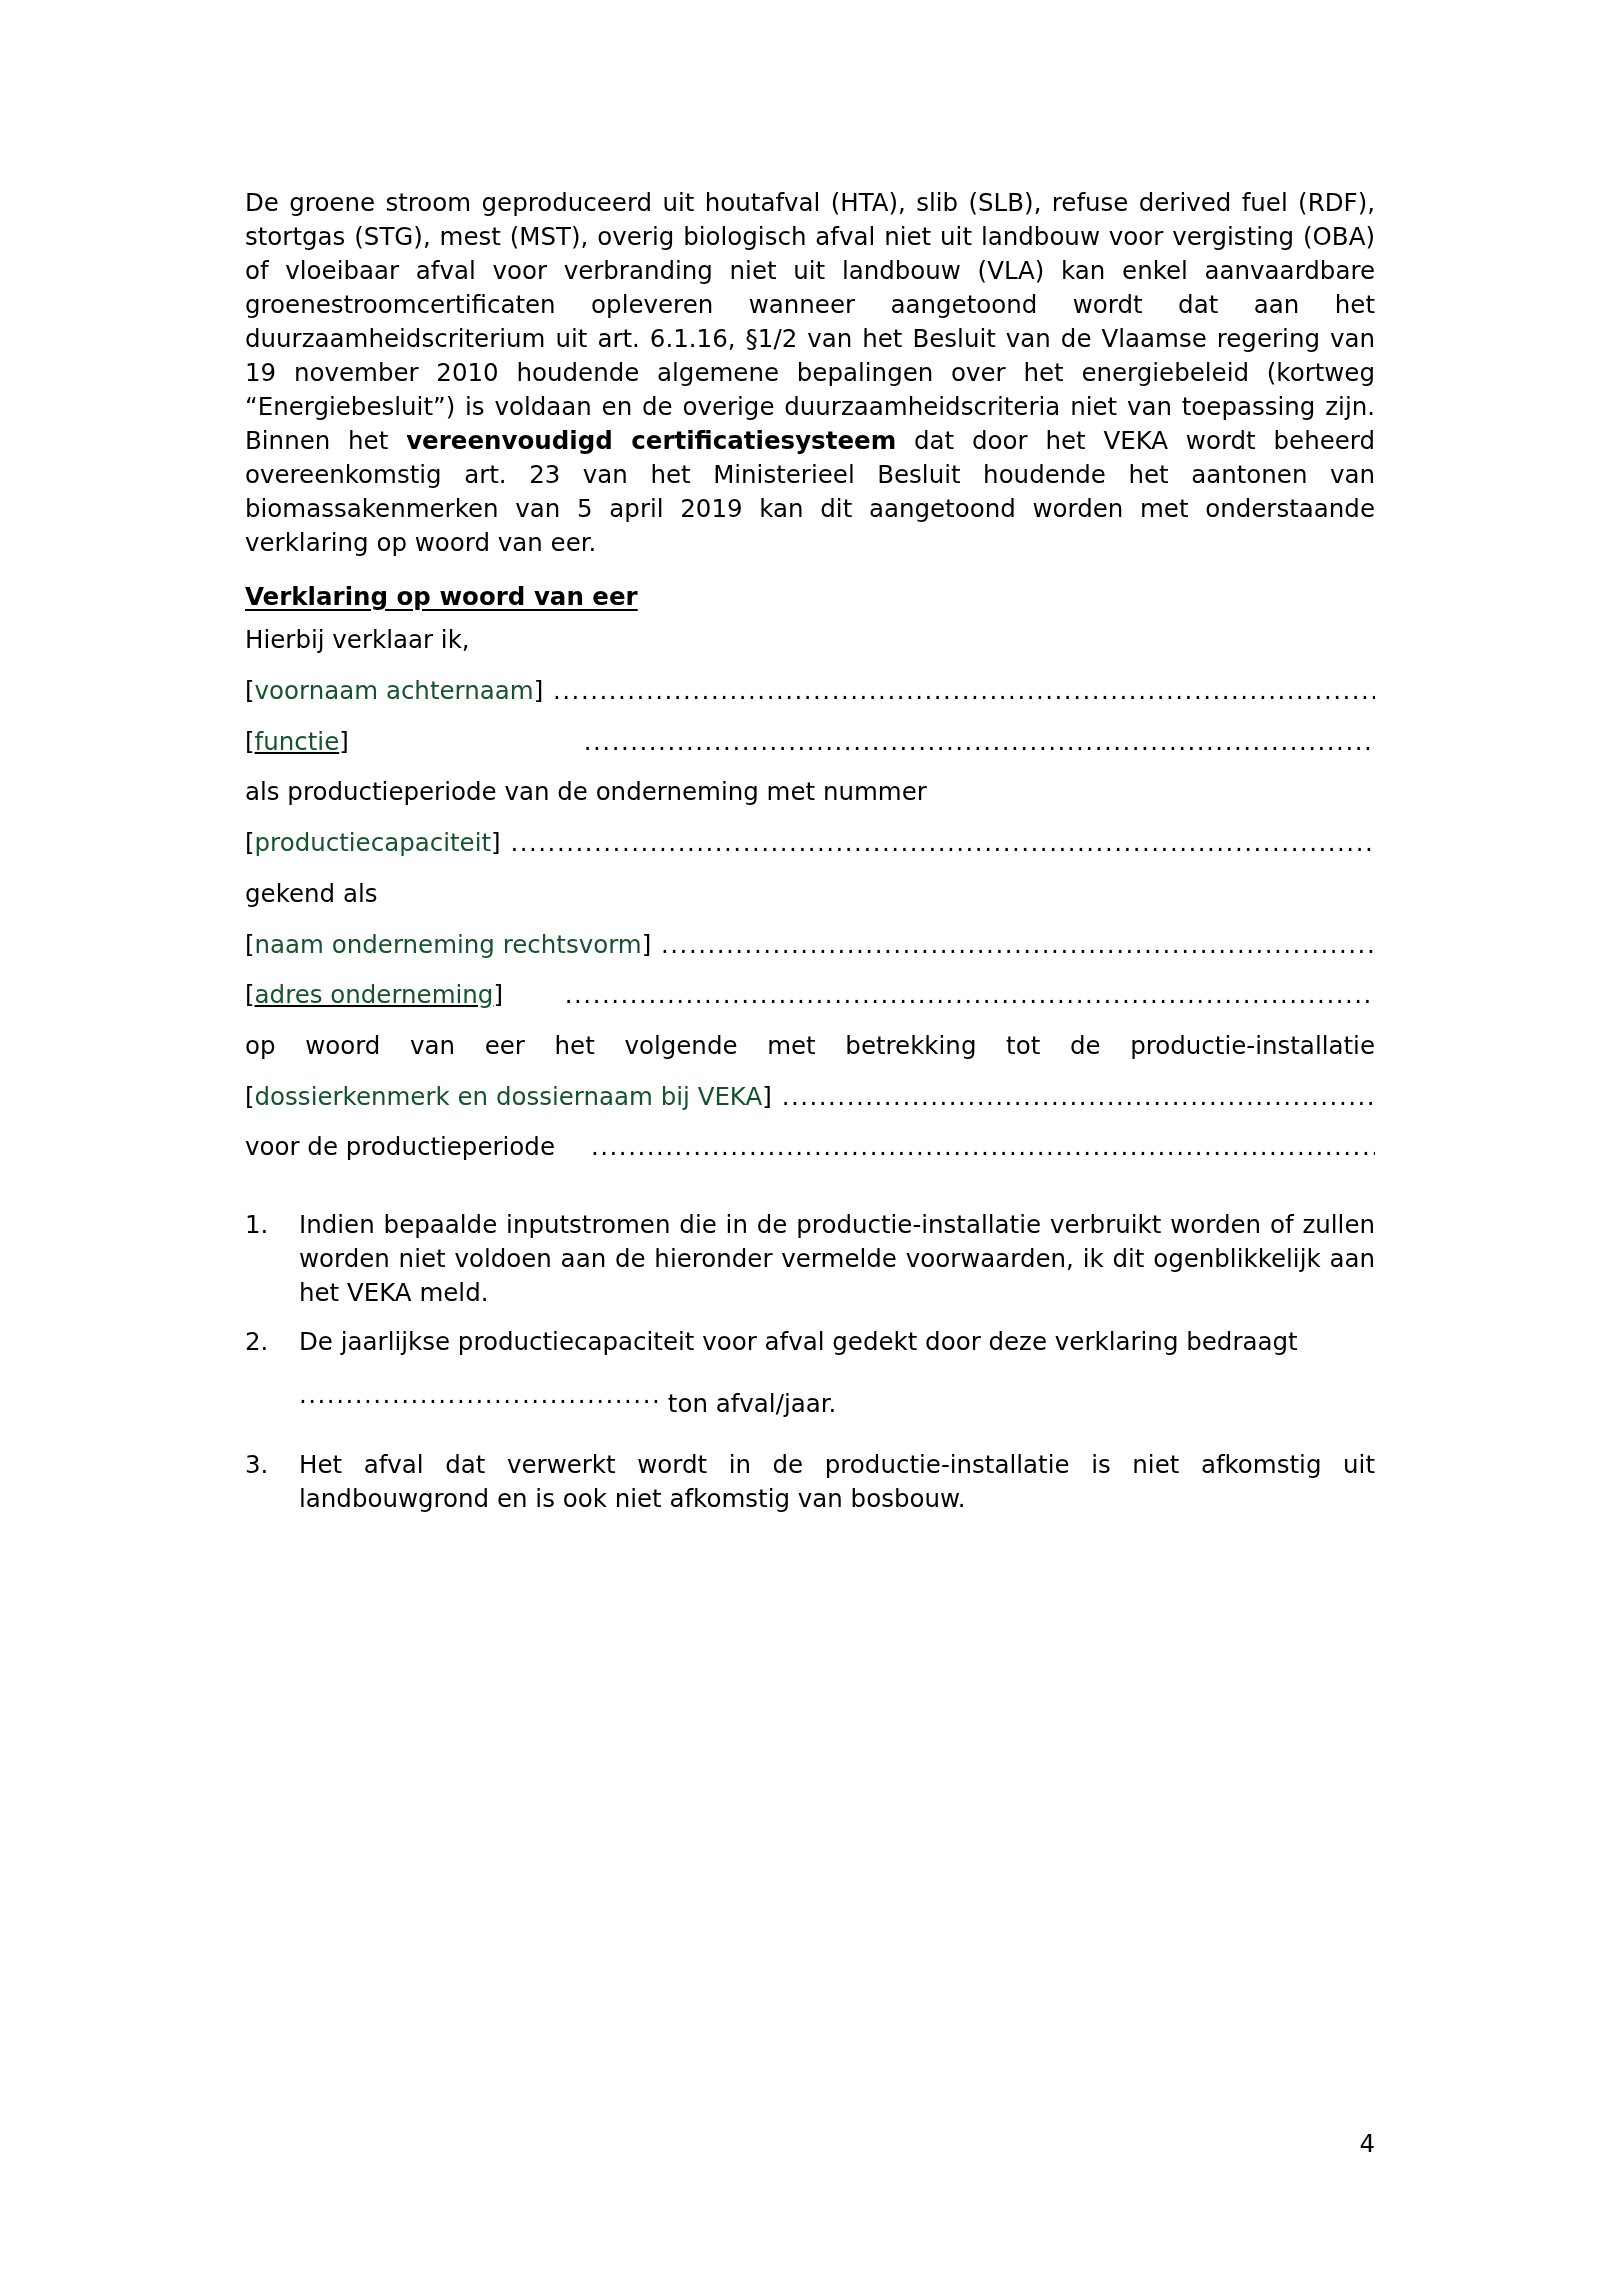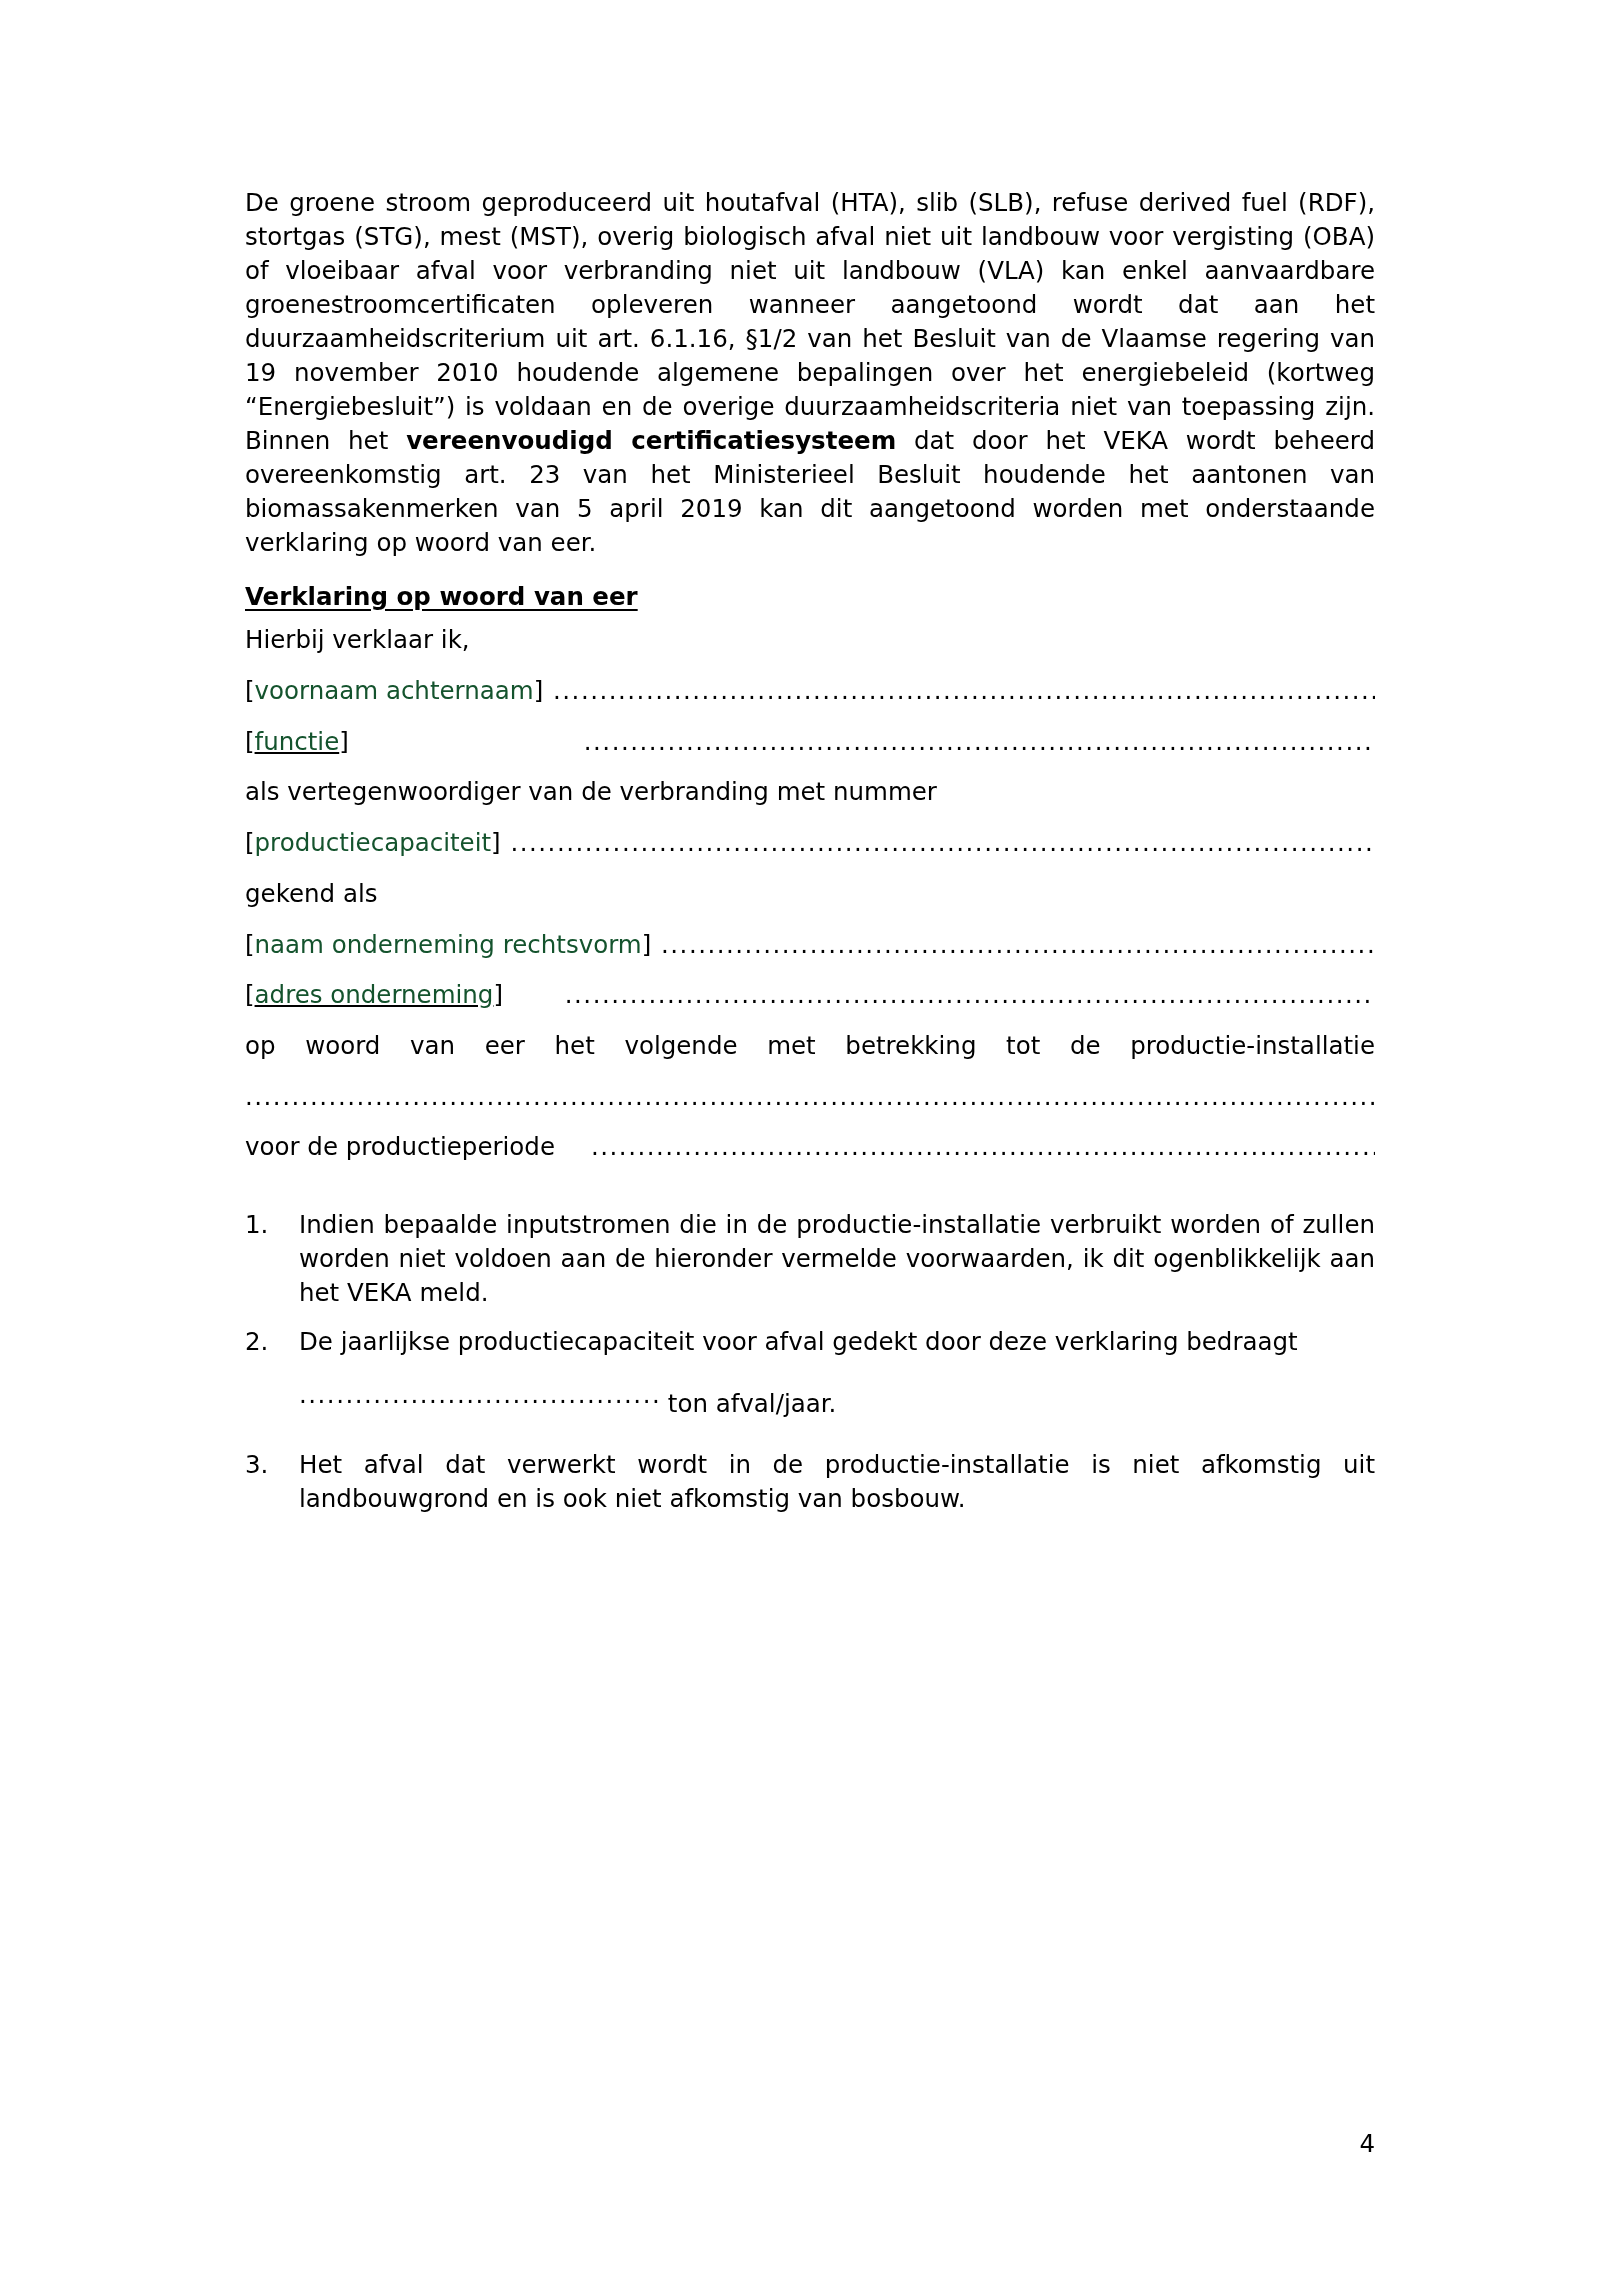--- a/index.html
+++ b/index.html
@@ -100,21 +100,21 @@
         <span class="plabel"><span class="bracket">[</span><span class="ph">voornaam achternaam</span><span class="bracket">]</span></span>
         <span class="leader">..........................................................................................................................................................</span>
       </div>
 
       <div class="fline min-functie">
         <span class="plabel"><span class="bracket">[</span><span class="ph">functie</span><span class="bracket">]</span></span>
         <span class="leader">..........................................................................................................................................................</span>
       </div>
 
       <div class="fline">
-        <span class="flabel">als vertegenwoordiger van de verbranding met nummer</span>
+        <span class="flabel">als productieperiode van de onderneming met nummer</span>
       </div>
 
       <div class="fline">
         <span class="plabel"><span class="bracket">[</span><span class="ph">productiecapaciteit</span><span class="bracket">]</span></span>
         <span class="leader">..........................................................................................................................................................</span>
       </div>
 
       <div class="fline">
         <span class="flabel">gekend als</span>
       </div>
@@ -127,20 +127,21 @@
       <div class="fline min-adres">
         <span class="plabel"><span class="bracket">[</span><span class="ph">adres onderneming</span><span class="bracket">]</span></span>
         <span class="leader">..........................................................................................................................................................</span>
       </div>
 
       <div class="fline justify-full">
         <span>op woord van eer het volgende met betrekking tot de productie-installatie</span>
       </div>
 
       <div class="fline">
+        <span class="plabel"><span class="bracket">[</span><span class="ph">dossierkenmerk en dossiernaam bij VEKA</span><span class="bracket">]</span></span>
         <span class="leader">..........................................................................................................................................................</span>
       </div>
 
       <div class="fline min-periode">
         <span class="flabel">voor de productieperiode</span>
         <span class="leader">..........................................................................................................................................................</span>
       </div>
 
     </div>
 

